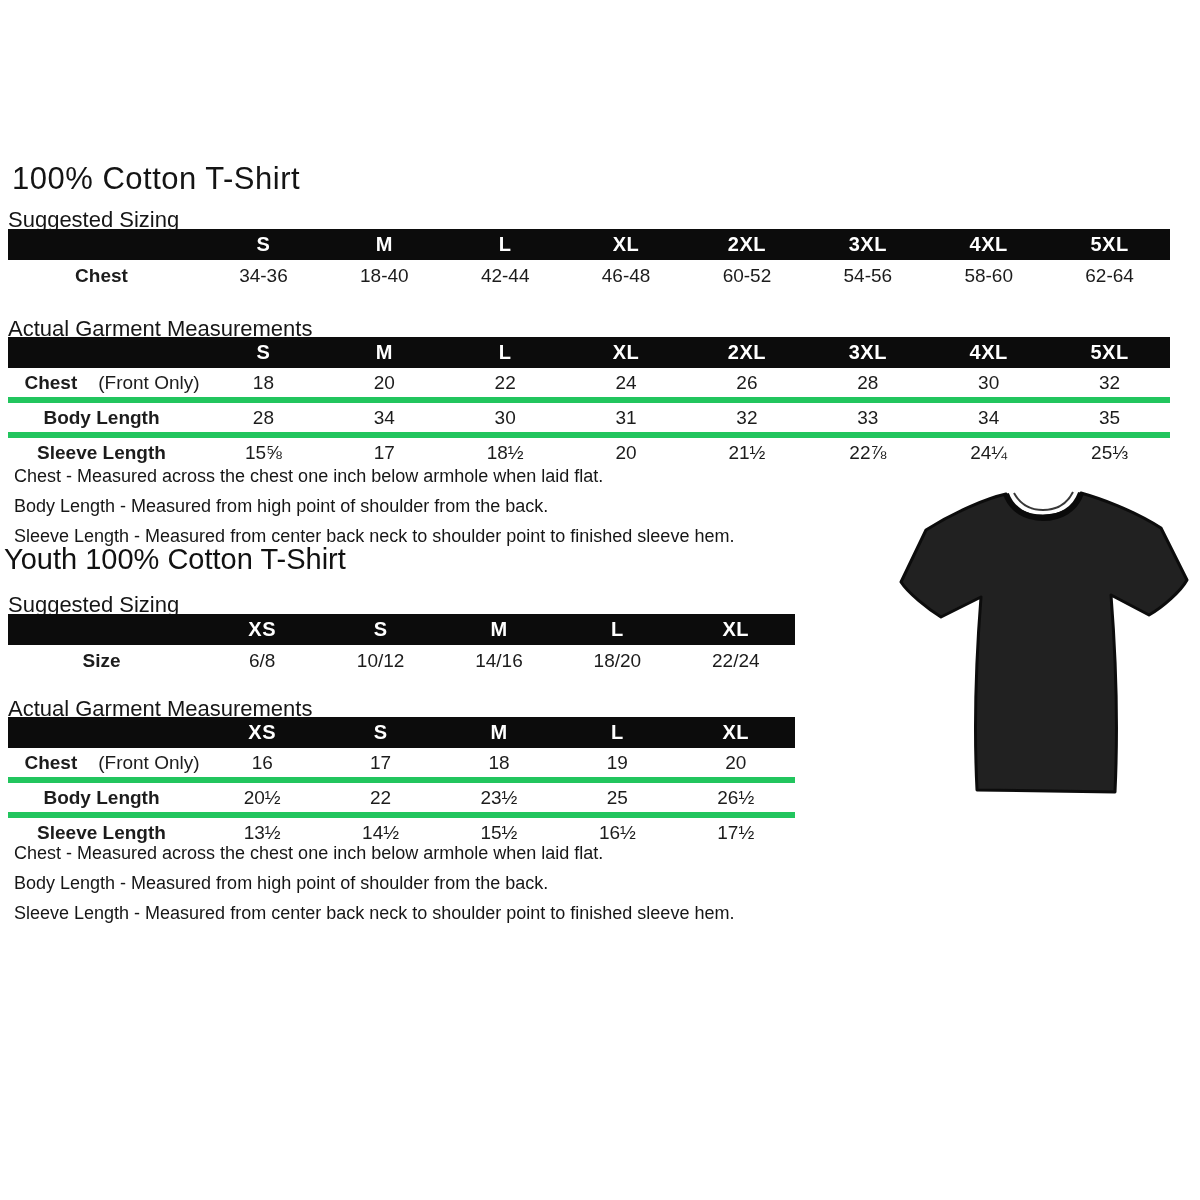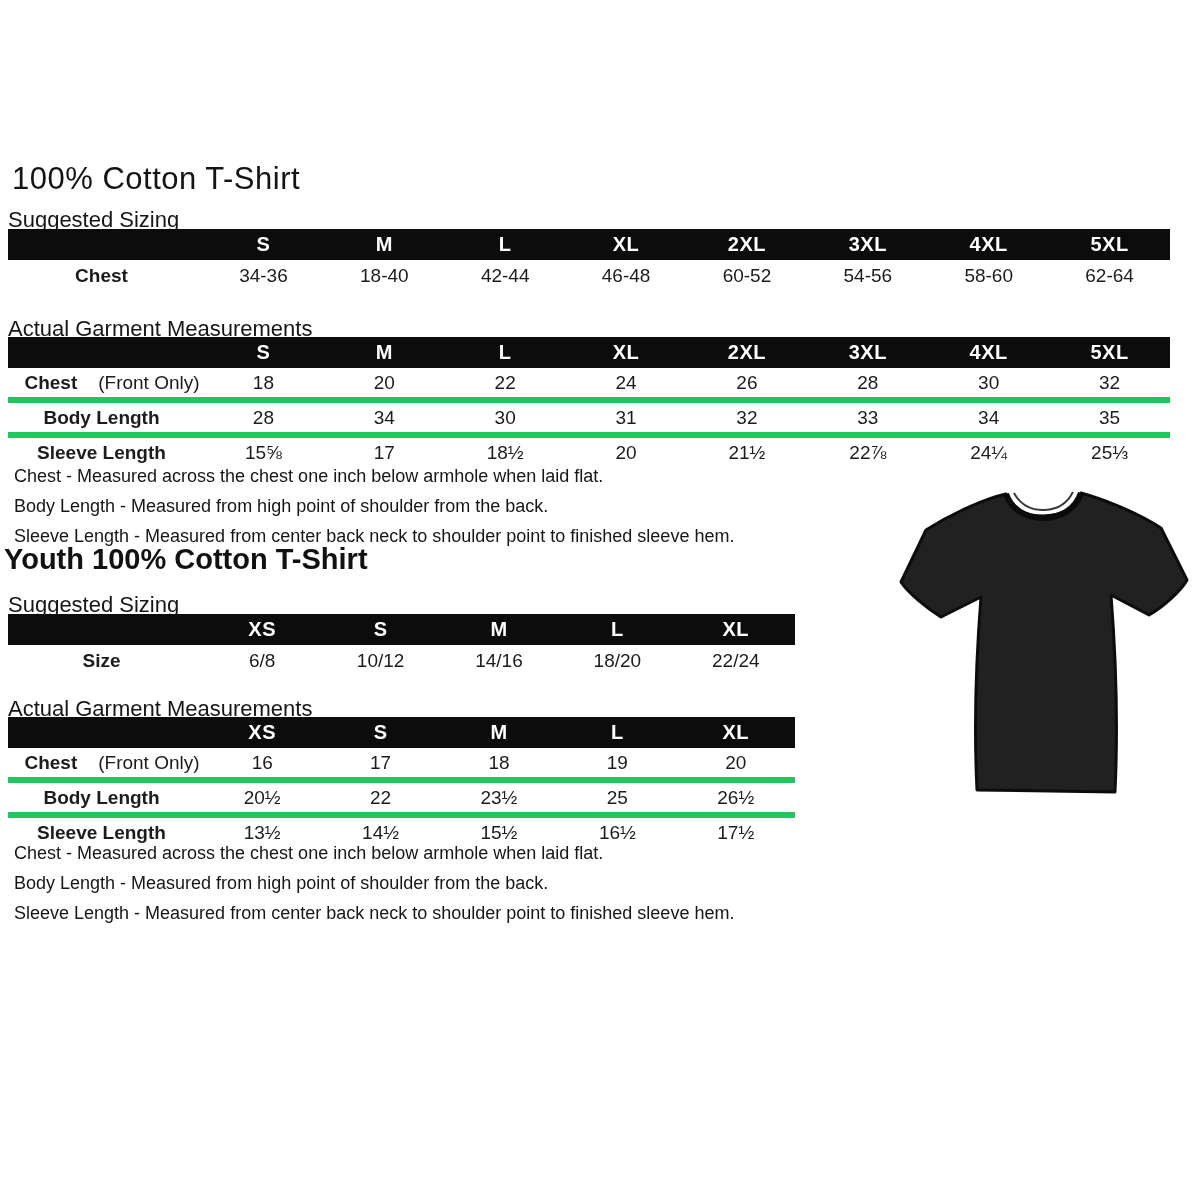--- a/index.html
+++ b/index.html
@@ -9,21 +9,21 @@
   }
   .abs { position:absolute; }
 
   .main-title { left:12px; top:161px; font-size:31px; font-weight:500; color:#141414; letter-spacing:0.5px; }
   .banner {
     left:346px; top:167px; width:554px; height:38px; background:#0b0b0b;
     color:#fff; font-weight:700; font-size:28px; letter-spacing:6px;
     text-align:center; line-height:39px;
   }
   .section-label { font-size:22px; color:#161616; }
-  .youth-title { left:4px; top:543px; font-size:29px; font-weight:700; color:#111; }
+  .youth-title { left:4px; top:543px; font-size:29px; font-weight:400; color:#111; }
 
   table.size-table { border-collapse:collapse; table-layout:fixed; }
   table.size-table th {
     background:#0c0c0c; color:#ffffff; font-weight:700; font-size:20px;
     height:31px; text-align:center; padding:0; letter-spacing:0.5px;
   }
   table.size-table td {
     font-size:19px; text-align:center; height:32px; padding:0; color:#1c1c1c;
   }
   td.row-label { text-align:left; padding-left:13px !important; font-weight:700; white-space:nowrap; }

